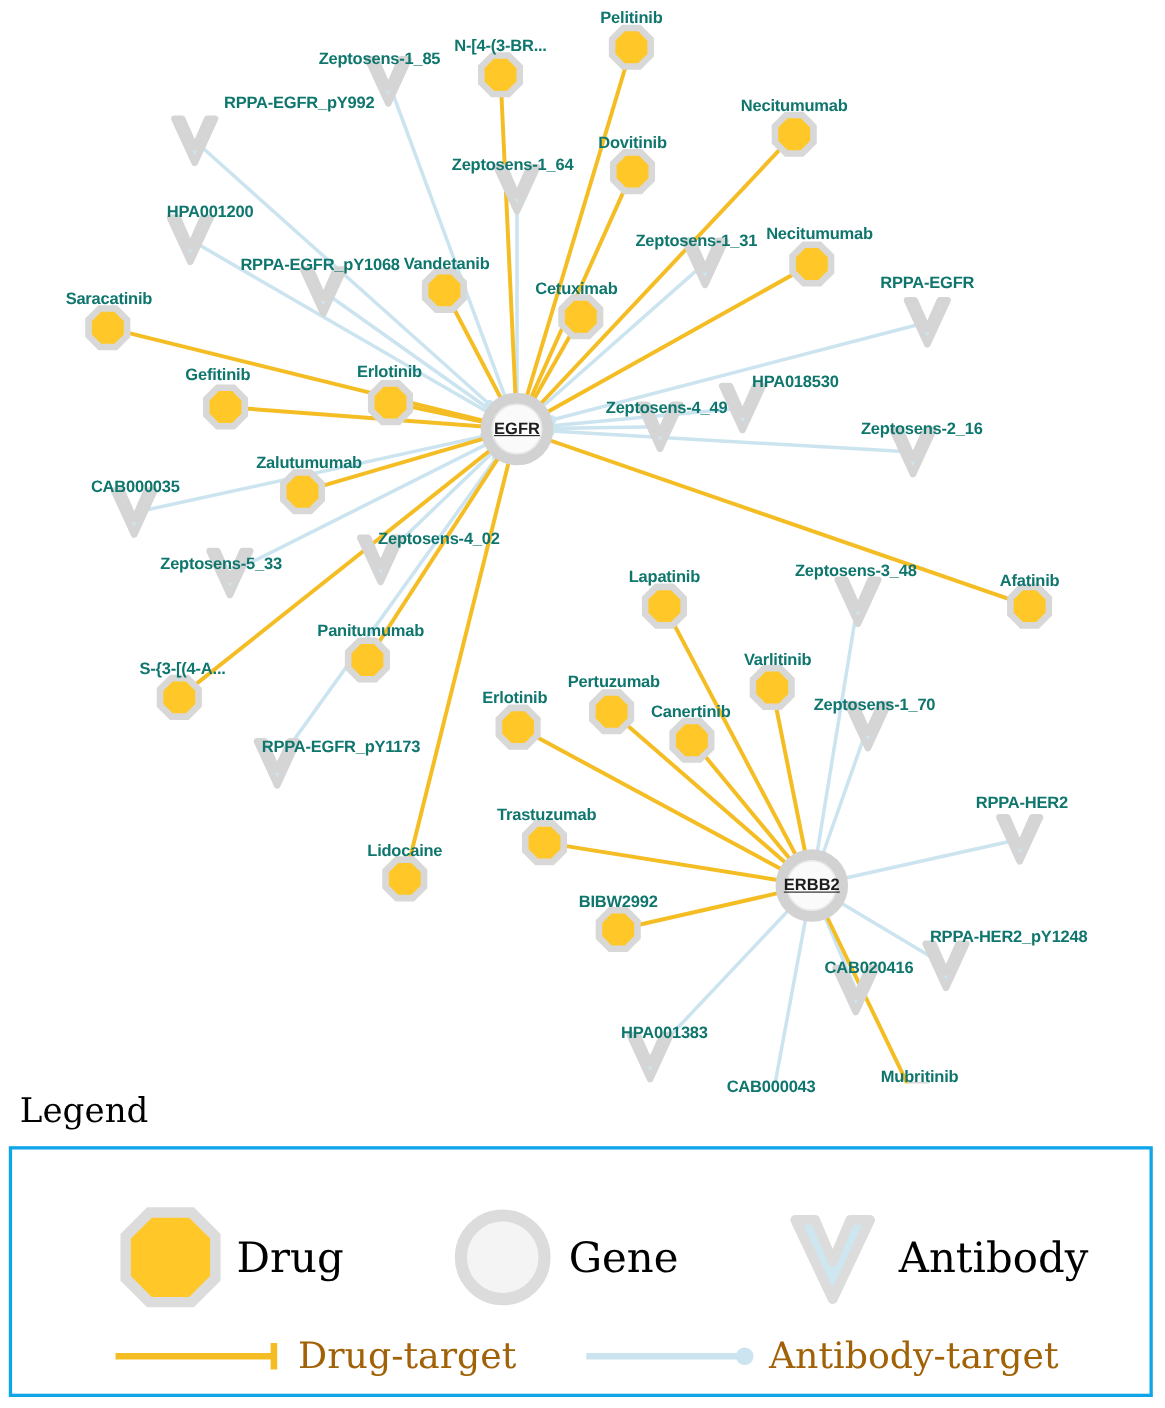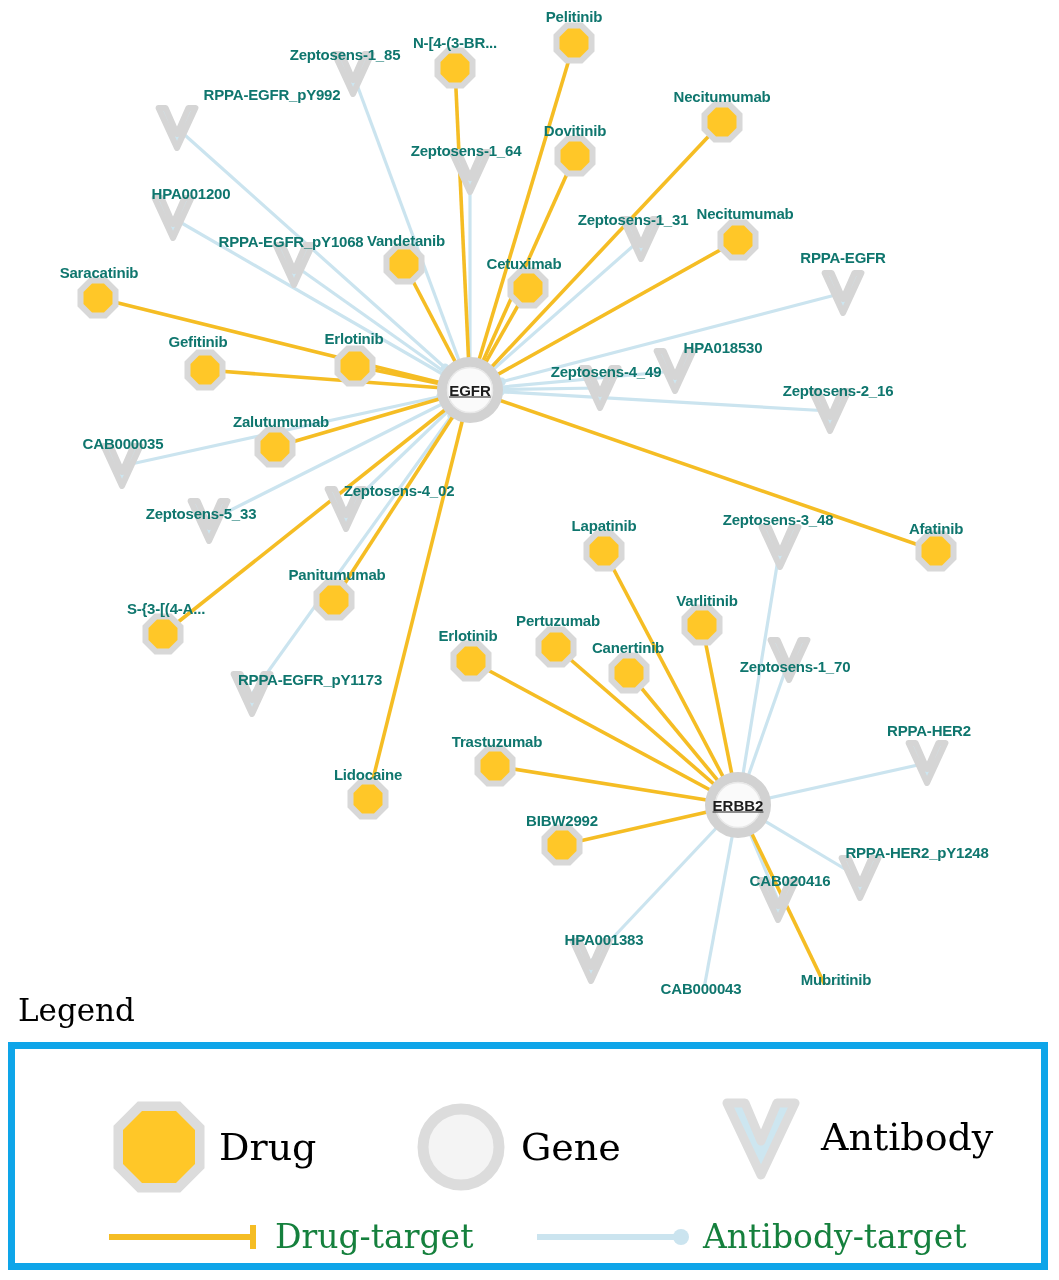--- a/index.html
+++ b/index.html
@@ -49,39 +49,39 @@
     font-family: "DejaVu Serif", serif;
     font-size: 31px;
     color: #000;
   }
   #legend-box {
     position: absolute;
     left: 8px;
     top: 1042px;
     width: 1040px;
     height: 228px;
-    border: 7px solid #0ea5e9;
+    border: 3px solid #0ea5e9;
     box-sizing: border-box;
     background: #fff;
   }
   .legend-item {
     position: absolute;
     display: flex;
     align-items: center;
   }
   .legend-text {
     font-family: "DejaVu Serif", serif;
     font-size: 38px;
     color: #000;
     margin-left: 14px;
   }
   .legend-text-small {
     font-family: "DejaVu Serif", serif;
     font-size: 33px;
-    color: #15803d;
+    color: #a16207;
     margin-left: 8px;
   }
 </style>
 </head>
 <body>
 
 <div id="graph-area">
   <svg id="graph-svg" width="1059" height="985">
     <g id="edges-antibody">
         <line x1="353" y1="74" x2="470" y2="390" stroke="#CBE4EF" stroke-width="3.2"></line>
@@ -238,21 +238,21 @@
       <div class="node-label" style="left: 633px; top: 219px;">Zeptosens-1_31</div>
       <div class="node-label" style="left: 291px; top: 241px;">RPPA-EGFR_pY1068</div>
       <div class="node-label" style="left: 843px; top: 257px;">RPPA-EGFR</div>
       <div class="node-label" style="left: 723px; top: 347px;">HPA018530</div>
       <div class="node-label" style="left: 606px; top: 371px;">Zeptosens-4_49</div>
       <div class="node-label" style="left: 838px; top: 390px;">Zeptosens-2_16</div>
       <div class="node-label" style="left: 123px; top: 443px;">CAB000035</div>
       <div class="node-label" style="left: 399px; top: 490px;">Zeptosens-4_02</div>
       <div class="node-label" style="left: 201px; top: 513px;">Zeptosens-5_33</div>
       <div class="node-label" style="left: 778px; top: 519px;">Zeptosens-3_48</div>
-      <div class="node-label" style="left: 795px; top: 666px;">Zeptosens-1_70</div>
+      <div class="node-label" style="left: 795px; top: 641px;">Zeptosens-1_70</div>
       <div class="node-label" style="left: 310px; top: 679px;">RPPA-EGFR_pY1173</div>
       <div class="node-label" style="left: 929px; top: 730px;">RPPA-HER2</div>
       <div class="node-label" style="left: 917px; top: 852px;">RPPA-HER2_pY1248</div>
       <div class="node-label" style="left: 790px; top: 880px;">CAB020416</div>
       <div class="node-label" style="left: 592px; top: 939px; padding-left: 24px;">HPA001383</div>
       <div class="node-label" style="left: 701px; top: 988px;">CAB000043</div>
       <div class="node-label" style="left: 574px; top: 16px;">Pelitinib</div>
       <div class="node-label" style="left: 455px; top: 42px;">N-[4-(3-BR...</div>
       <div class="node-label" style="left: 722px; top: 96px;">Necitumumab</div>
       <div class="node-label" style="left: 575px; top: 130px;">Dovitinib</div>
@@ -291,21 +291,21 @@
     <span class="legend-text">Drug</span>
   </div>
 
   <div class="legend-item" style="left:400px; top:52px;">
     <svg width="92" height="92" viewBox="0 0 92 92">
       <circle cx="46" cy="46" r="38" fill="#F4F4F4" stroke="#DCDCDC" stroke-width="11"></circle>
     </svg>
     <span class="legend-text">Gene</span>
   </div>
 
-  <div class="legend-item" style="left:700px; top:42px;justify-content:center;">
+  <div class="legend-item" style="left:700px; top:52px;justify-content:center;">
     <svg width="92" height="92" viewBox="0 0 92 92">
       <path d="M12 12 L46 84 L80 12 L62 12 L46 50 L30 12 Z" fill="#CDE6F0" stroke="#DCDCDC" stroke-width="9" stroke-linejoin="round"></path>
     </svg>
     <span class="legend-text">Antibody</span>
   </div>
 
   <div class="legend-item" style="left:92px; top:168px;">
     <svg width="160" height="32" viewBox="0 0 160 32">
       <line x1="2" y1="16" x2="146" y2="16" stroke="#F5BD24" stroke-width="6"></line>
       <line x1="146" y1="4" x2="146" y2="28" stroke="#F5BD24" stroke-width="6"></line>

